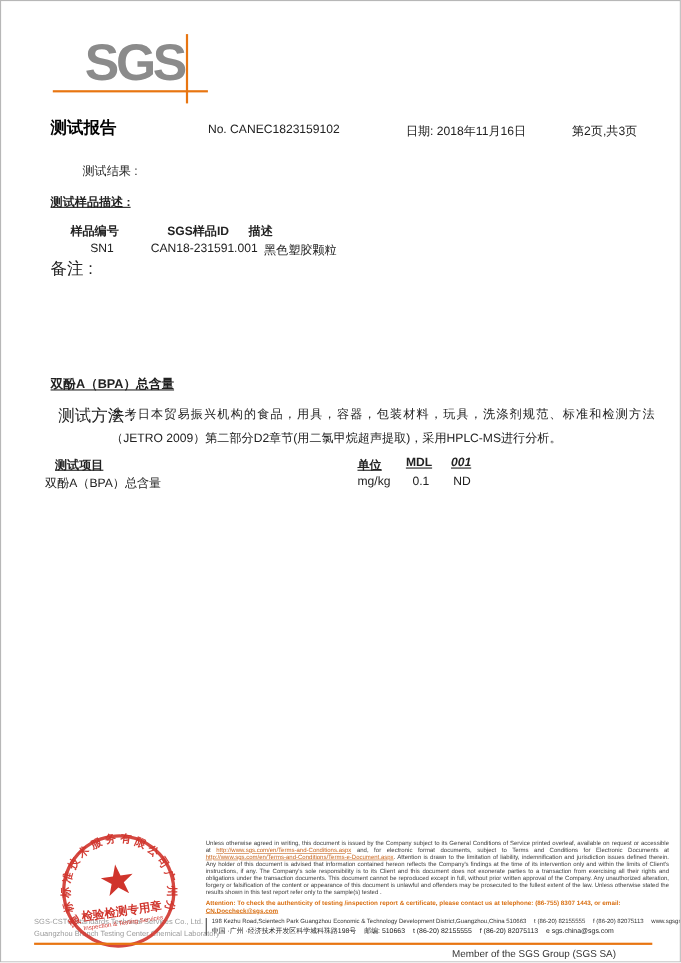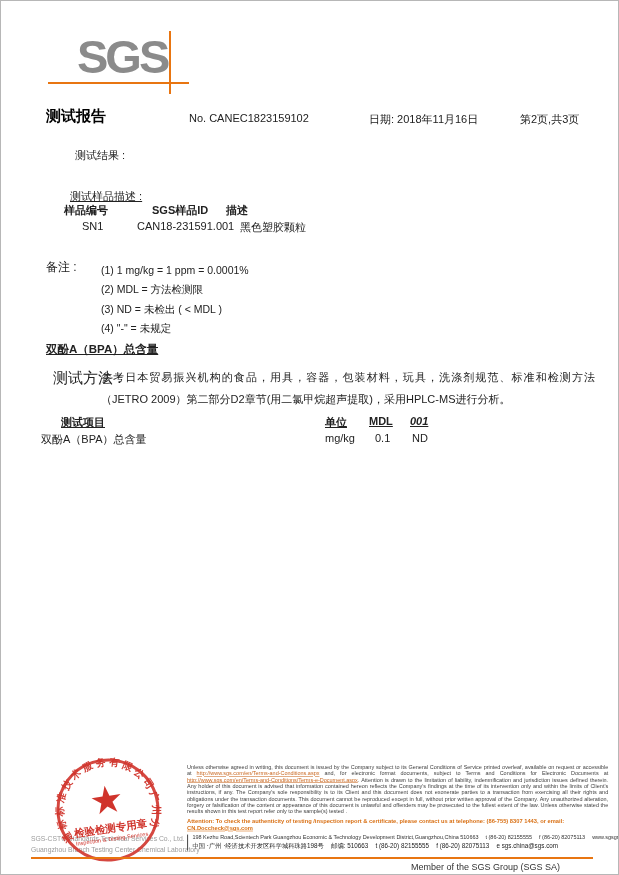--- a/index.html
+++ b/index.html
@@ -14,34 +14,34 @@
                letter-spacing:-3px; line-height:1; }
   .logo-hline { left:47px; top:81px; width:141px; height:2px; background:#e87511; }
   .logo-vline { left:168px; top:30px; width:2px; height:63px; background:#e87511; }
   .doc-title  { left:45px;  top:106px; font-size:15px; font-weight:bold; color:#000000; }
   .report-no  { left:188px; top:111px; font-size:11px; color:#222; }
   .hdr-date   { left:368px; top:111px; font-size:11px; color:#222; }
   .hdr-page   { left:519px; top:111px; font-size:11px; color:#222; }
 
   
   .results-label { left:45px; top:147px; font-size:11px;margin-left:29px; }
-  .sample-title  { left:45px; top:188px; font-size:11px; font-weight:normal; text-decoration:underline;margin-left:24px; }
+  .sample-title  { left:45px; top:175px; font-size:11px; font-weight:bold; text-decoration:underline; }
   .st-h { font-size:11px; font-weight:bold; top:202px; }
   .st-c { font-size:11px; top:219px; }
   .st-h1 { left:63px; }  .st-h2 { left:151px; } .st-h3 { left:225px; }
   .st-c1 { left:81px; }  .st-c2 { left:136px; } .st-c3 { left:239px; }
-  .notes-label { left:45px; top:258px; font-size:12px; }
+  .notes-label { left:45px; top:234px; font-size:15px; }
   .notes { left:100px; top:260px; font-size:10.5px; line-height:19.3px; white-space:nowrap; }
   .bpa-title { left:45px; top:341px; font-size:11.5px; font-weight:bold; text-decoration:underline; }
   .method-label { left:52px; top:368px; font-size:15px; }
   .method-text { left:100px; top:366px; width:494px; font-size:11px; line-height:21.5px;
                  text-align:justify; white-space:normal; }
   .rt-h { top:414px; font-size:11px; font-weight:bold; text-decoration:underline; }
   .rt-c { top:431px; font-size:11px; }
-  .rt-h-item { left:60px; }  .rt-h-unit { left:324px; } .rt-h-mdl { left:368px; }
+  .rt-h-item { left:49px; }  .rt-h-unit { left:324px; } .rt-h-mdl { left:368px; }
   .rt-h-001  { left:409px; font-style:italic; }
   .rt-c-item { left:40px; }  .rt-c-unit { left:324px;text-align:right; } .rt-c-mdl { left:374px; }
   .rt-c-001  { left:411px; }
 
   
   .company-lines { left:30px; top:832px; font-size:6.8px; color:#9b9b9b; line-height:1.65; }
   .stamp-wrap { left:50px; top:752px; width:114px; height:114px; transform:rotate(-8deg); }
   .footer-right { left:186px; top:763px; width:770px; transform:scale(0.547);
                   transform-origin:0 0; white-space:normal; }
   .disclaimer { font-size:10px; line-height:1.16; color:#3f3f3f; text-align:justify; }
@@ -73,26 +73,20 @@
   <div class="abs sample-title">测试样品描述 :</div>
 
   <div class="abs st-h st-h1">样品编号</div>
   <div class="abs st-h st-h2">SGS样品ID</div>
   <div class="abs st-h st-h3">描述</div>
   <div class="abs st-c st-c1">SN1</div>
   <div class="abs st-c st-c2">CAN18-231591.001</div>
   <div class="abs st-c st-c3">黑色塑胶颗粒</div>
 
   <div class="abs notes-label">备注 :</div>
-  <div class="abs notes">
-    <div>(1) 1 mg/kg = 1 ppm = 0.0001%</div>
-    <div>(2) MDL = 方法检测限</div>
-    <div>(3) ND = 未检出 ( &lt; MDL )</div>
-    <div>(4) "-" = 未规定</div>
-  </div>
 
   <div class="abs bpa-title">双酚A（BPA）总含量</div>
   <div class="abs method-label">测试方法 :</div>
   <div class="abs method-text">参考日本贸易振兴机构的食品，用具，容器，包装材料，玩具，洗涤剂规范、标准和检测方法（JETRO 2009）第二部分D2章节(用二氯甲烷超声提取)，采用HPLC-MS进行分析。</div>
 
   <div class="abs rt-h rt-h-item">测试项目</div>
   <div class="abs rt-h rt-h-unit">单位</div>
   <div class="abs rt-h rt-h-mdl">MDL</div>
   <div class="abs rt-h rt-h-001">001</div>
   <div class="abs rt-c rt-c-item">双酚A（BPA）总含量</div>

